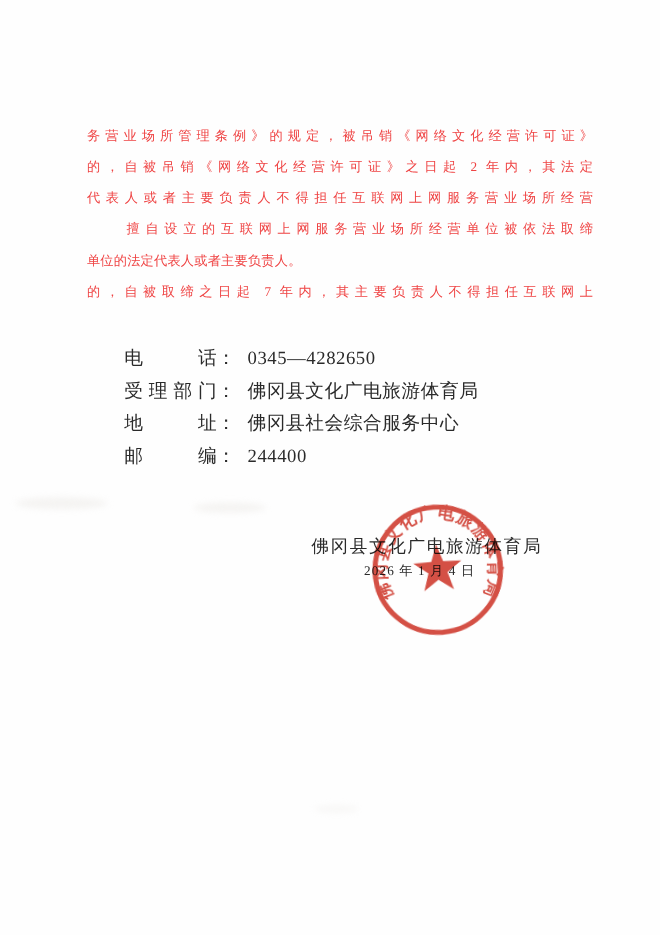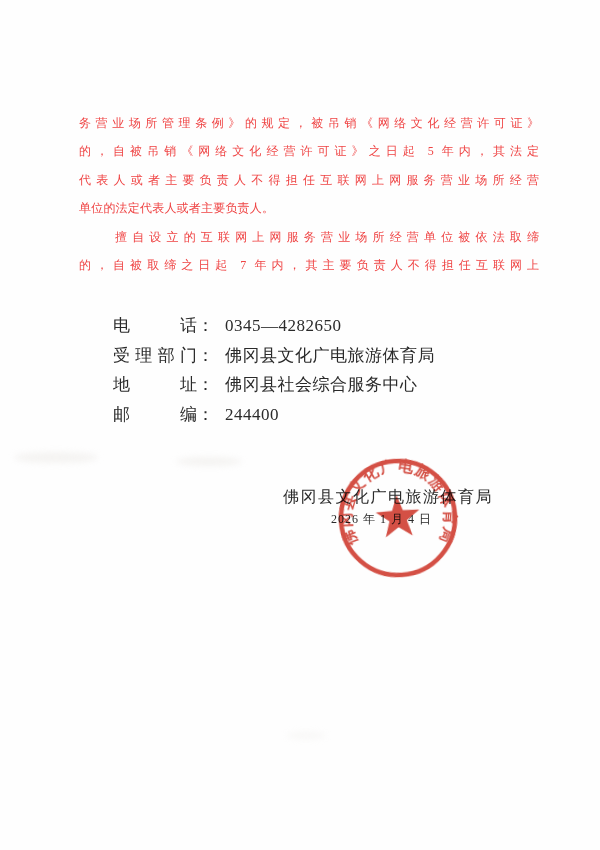--- a/index.html
+++ b/index.html
@@ -82,24 +82,24 @@
 <body>
 
 <div class="page">
 
   <div class="smudge a"></div>
   <div class="smudge b"></div>
   <div class="smudge c"></div>
 
   <div class="body-text" id="body-text">
       <div class="line justify">务营业场所管理条例》的规定，被吊销《网络文化经营许可证》</div>
-      <div class="line justify">的，自被吊销《网络文化经营许可证》之日起 5 年内，其法定</div>
+      <div class="line justify">的，自被吊销《网络文化经营许可证》之日起 2 年内，其法定</div>
       <div class="line justify">代表人或者主要负责人不得担任互联网上网服务营业场所经营</div>
+      <div class="line justify indent">擅自设立的互联网上网服务营业场所经营单位被依法取缔</div>
       <div class="line">单位的法定代表人或者主要负责人。</div>
-      <div class="line justify indent">擅自设立的互联网上网服务营业场所经营单位被依法取缔</div>
       <div class="line justify">的，自被取缔之日起 7 年内，其主要负责人不得担任互联网上</div>
     </div>
 
   <div class="contact-block" id="contact-block">
       <div class="contact-row">
         <span class="contact-indent"></span>
         <span class="contact-label">
           <span>电</span>
           <span>话</span>
         </span>

